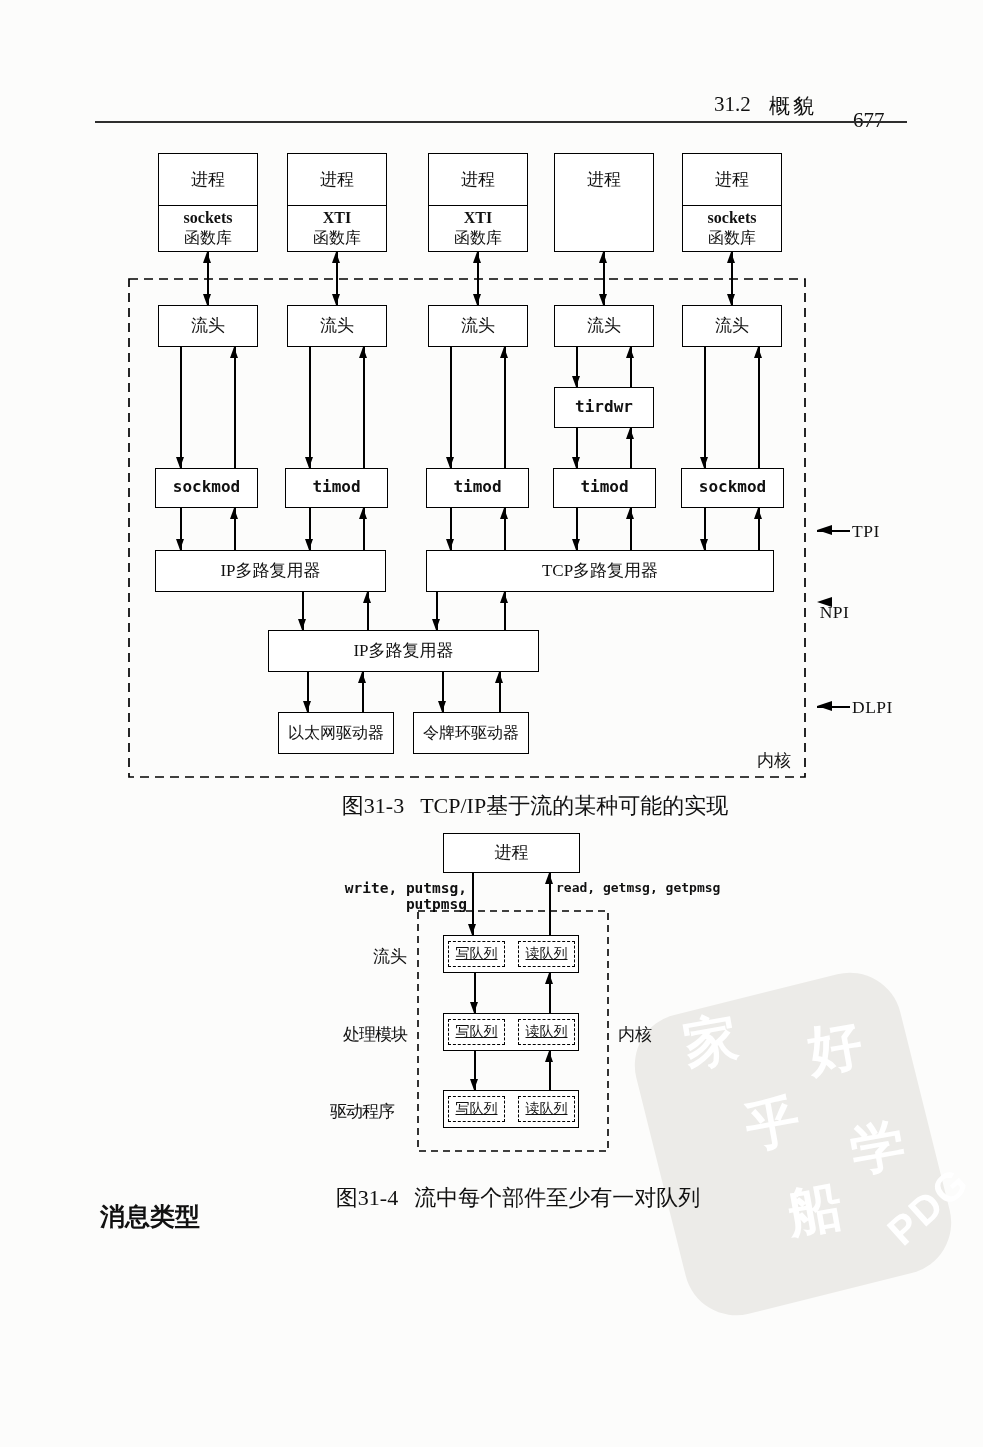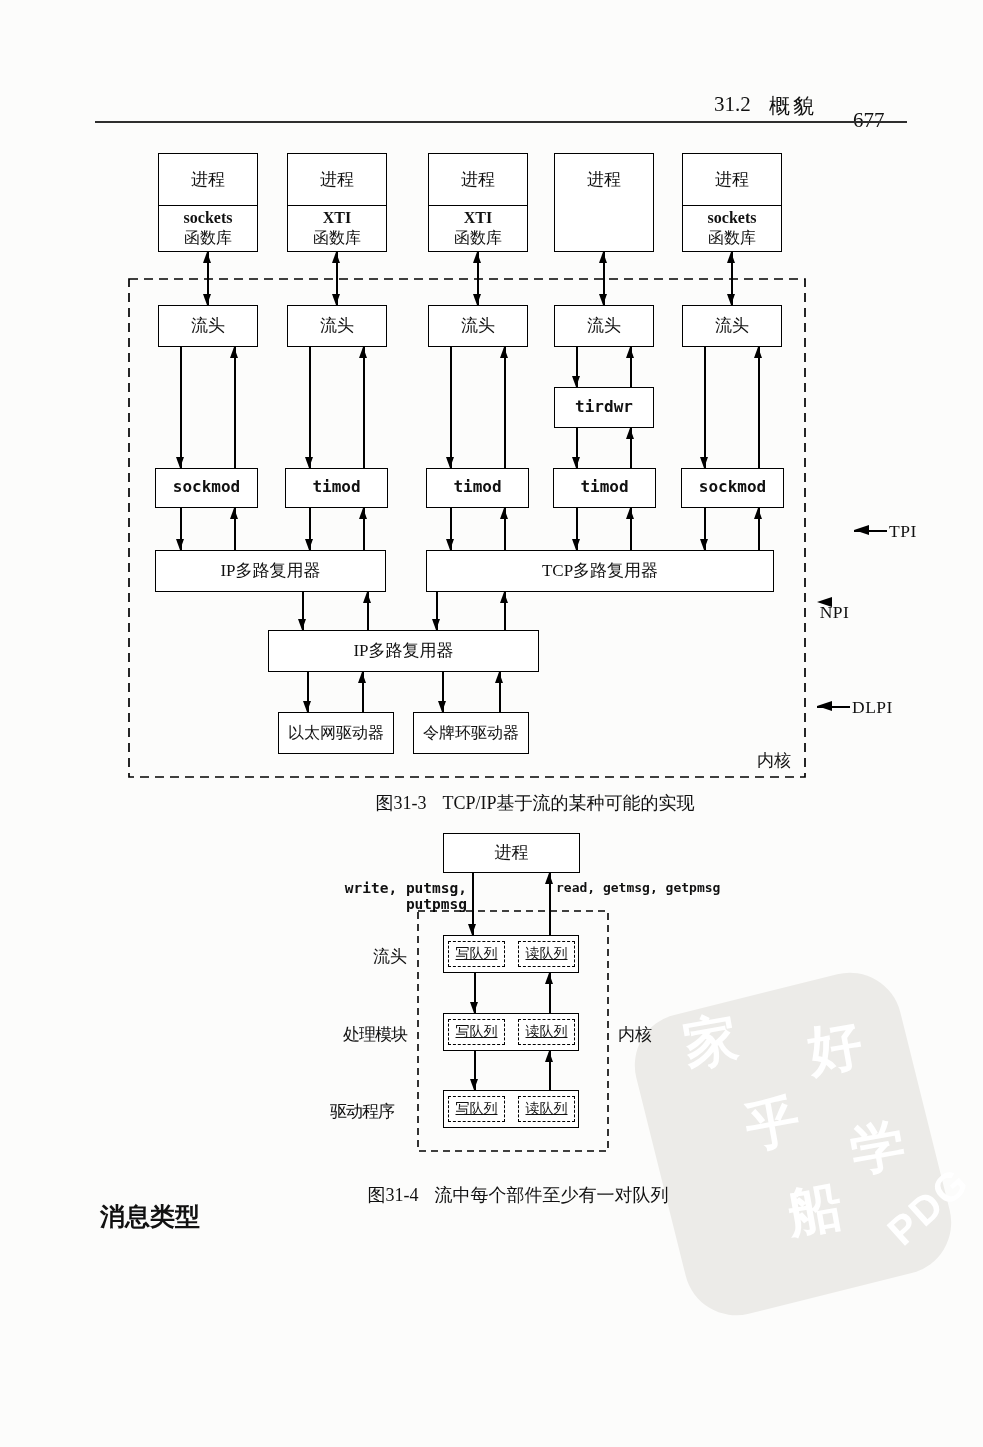--- a/index.html
+++ b/index.html
@@ -24,21 +24,21 @@
   .ifrow{position:absolute;display:flex;align-items:center;height:20px;}
   .alft{width:33px;height:1.6px;background:#000;position:relative;display:inline-block;}
   .alft::before{content:"";position:absolute;left:0;top:-5px;
      border-top:5.5px solid transparent;border-bottom:5.5px solid transparent;border-right:15px solid #000;}
   .iflbl{font-size:17.5px;margin-left:2px;letter-spacing:0.5px;}
   
   .qrow{position:absolute;border:1.6px solid #000;background:#fff;box-sizing:border-box;width:136px;height:38px;}
   .qbox{position:absolute;top:5px;width:57px;height:26px;border:1.4px dashed #000;box-sizing:border-box;
         text-align:center;line-height:23px;font-size:14px;text-decoration:underline;}
   .sidelbl{position:absolute;font-size:17px;}
-  .caption{position:absolute;text-align:center;font-size:18px;}
+  .caption{position:absolute;text-align:center;font-size:22px;}
   .caption .cap-gap{margin-right:16px;}
   
   .wm-blob{position:absolute;left:657px;top:990px;width:272px;height:308px;background:#ecebe8;
            border-radius:52px;transform:rotate(-14deg);}
   .wm-glyph{position:absolute;color:#fff;font-size:54px;font-weight:bold;transform:rotate(-10deg);
             font-family:"Liberation Serif","DejaVu Serif",serif;}
   .wm-logo{position:absolute;color:#fff;font-size:40px;font-weight:bold;transform:rotate(-42deg);
            font-family:"Liberation Sans","DejaVu Sans",sans-serif;letter-spacing:2px;}
 </style>
 </head>
@@ -157,21 +157,21 @@
     <div class="box lbl" style="left:268px;top:630px;width:271px;height:42px;line-height:39px;">IP多路复用器</div>
 
     <div class="vd" style="left:307.2px;top:672px;height:40px;"></div>
     <div class="vu" style="left:362.2px;top:672px;height:40px;"></div>
     <div class="vd" style="left:442.2px;top:672px;height:40px;"></div>
     <div class="vu" style="left:499.2px;top:672px;height:40px;"></div>
 
     <div class="box" style="left:278px;top:712px;width:116px;height:42px;line-height:39px;font-size:16px;">以太网驱动器</div>
     <div class="box" style="left:413px;top:712px;width:116px;height:42px;line-height:39px;font-size:16px;">令牌环驱动器</div>
 
-    <div class="ifrow" style="left:854px;top:521px;">
+    <div class="ifrow" style="left:817px;top:521px;">
       <span class="alft"></span>
       <span class="iflbl">TPI</span>
     </div>
     <div class="ifrow" style="left:817px;top:602px;flex-direction:column;">
       <span class="alft"></span>
       <span class="iflbl">NPI</span>
     </div>
     <div class="ifrow" style="left:817px;top:697px;">
       <span class="alft"></span>
       <span class="iflbl">DLPI</span>

